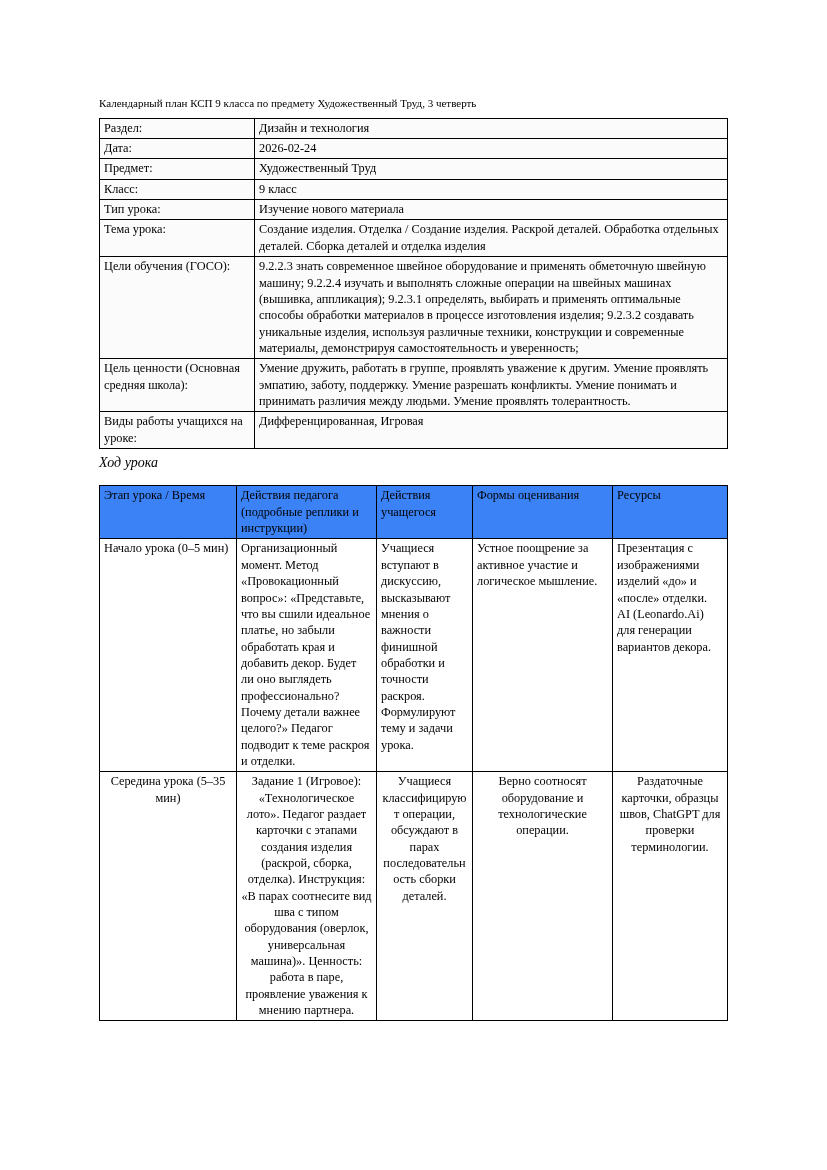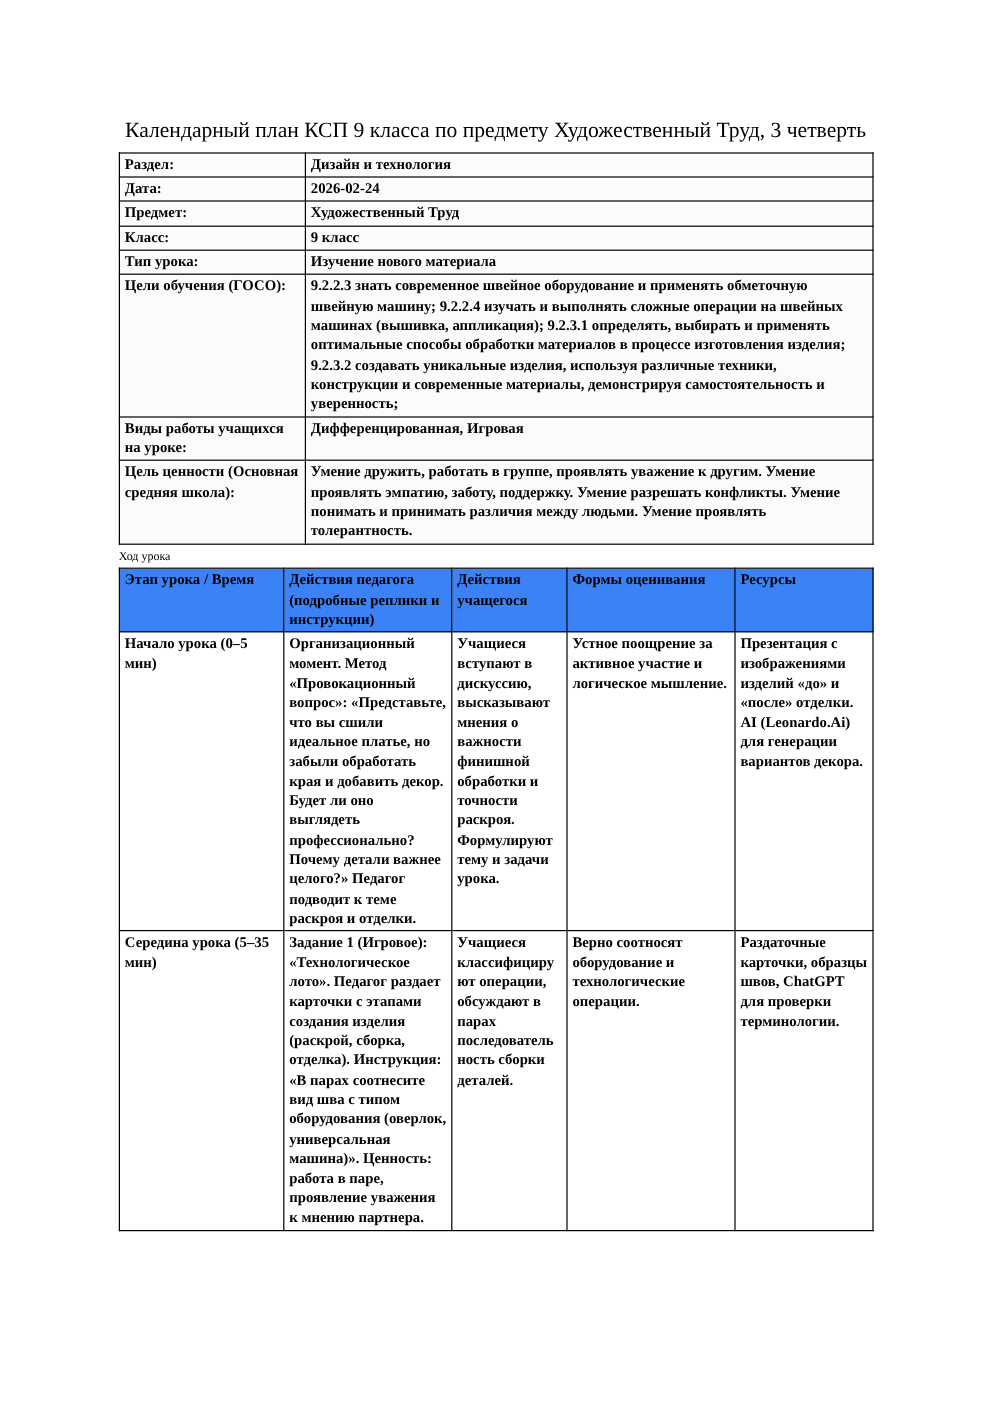--- a/index.html
+++ b/index.html
@@ -17,44 +17,44 @@
     box-sizing: border-box;
     overflow: hidden;
   }
   .content {
     position: absolute;
     left: 99px;
     top: 97px;
     width: 628px;
   }
   .doc-title {
-    font-size: 18px;
+    font-size: 11px;
     line-height: 1.25;
     margin-bottom: 7px;
     white-space: nowrap;
-    text-align: center;
   }
   .section-caption {
-    font-size: 10px;
+    font-size: 14px;
     line-height: 1.25;
     margin-top: 5px;
-    margin-bottom: 2px;
+    margin-bottom: 14px;
+    font-style: italic;
   }
   table {
     border-collapse: collapse;
     width: 628px;
     table-layout: fixed;
     font-size: 12.3px;
   }
   table td, table th {
     border: 1px solid #000000;
     vertical-align: top;
     padding: 1px 4px 2px 4px;
     line-height: 1.33;
-    font-weight: bold;
+    font-weight: normal;
     text-align: left;
     background: #fbfbfb;
     word-wrap: break-word;
     overflow-wrap: break-word;
   }
   
   .info-table col.c-label { width: 155px; }
   .info-table col.c-value { width: 473px; }
 
   
@@ -64,21 +64,21 @@
   .flow-table col.f4 { width: 140px; }
   .flow-table col.f5 { width: 115px; }
   .flow-table thead td {
     background: #3b82f6;
     height: 48px;
   }
   .flow-table tbody td {
     background: #ffffff;
   }
   .row-start td { height: 222px; }
-  .row-middle td { height: 243px; }
+  .row-middle td { height: 243px; text-align: center; }
 </style>
 </head>
 <body>
 
 <div class="page">
   <div class="content">
 
     <div class="doc-title">Календарный план КСП 9 класса по предмету Художественный Труд, 3 четверть</div>
 
     <table class="info-table">
@@ -101,30 +101,34 @@
         </tr>
         <tr>
           <td>Класс:</td>
           <td>9 класс</td>
         </tr>
         <tr>
           <td>Тип урока:</td>
           <td>Изучение нового материала</td>
         </tr>
         <tr>
+          <td>Тема урока:</td>
+          <td>Создание изделия. Отделка / Создание изделия. Раскрой деталей. Обработка отдельных деталей. Сборка деталей и отделка изделия</td>
+        </tr>
+        <tr>
           <td>Цели обучения (ГОСО):</td>
           <td>9.2.2.3 знать современное швейное оборудование и применять обметочную швейную машину; 9.2.2.4 изучать и выполнять сложные операции на швейных машинах (вышивка, аппликация); 9.2.3.1 определять, выбирать и применять оптимальные способы обработки материалов в процессе изготовления изделия; 9.2.3.2 создавать уникальные изделия, используя различные техники, конструкции и современные материалы, демонстрируя самостоятельность и уверенность;</td>
         </tr>
         <tr>
+          <td>Цель ценности (Основная средняя школа):</td>
+          <td>Умение дружить, работать в группе, проявлять уважение к другим. Умение проявлять эмпатию, заботу, поддержку. Умение разрешать конфликты. Умение понимать и принимать различия между людьми. Умение проявлять толерантность.</td>
+        </tr>
+        <tr>
           <td>Виды работы учащихся на уроке:</td>
           <td>Дифференцированная, Игровая</td>
-        </tr>
-        <tr>
-          <td>Цель ценности (Основная средняя школа):</td>
-          <td>Умение дружить, работать в группе, проявлять уважение к другим. Умение проявлять эмпатию, заботу, поддержку. Умение разрешать конфликты. Умение понимать и принимать различия между людьми. Умение проявлять толерантность.</td>
         </tr>
       </tbody>
     </table>
 
     <div class="section-caption">Ход урока</div>
 
     <table class="flow-table">
       <colgroup>
         <col class="f1">
         <col class="f2">

